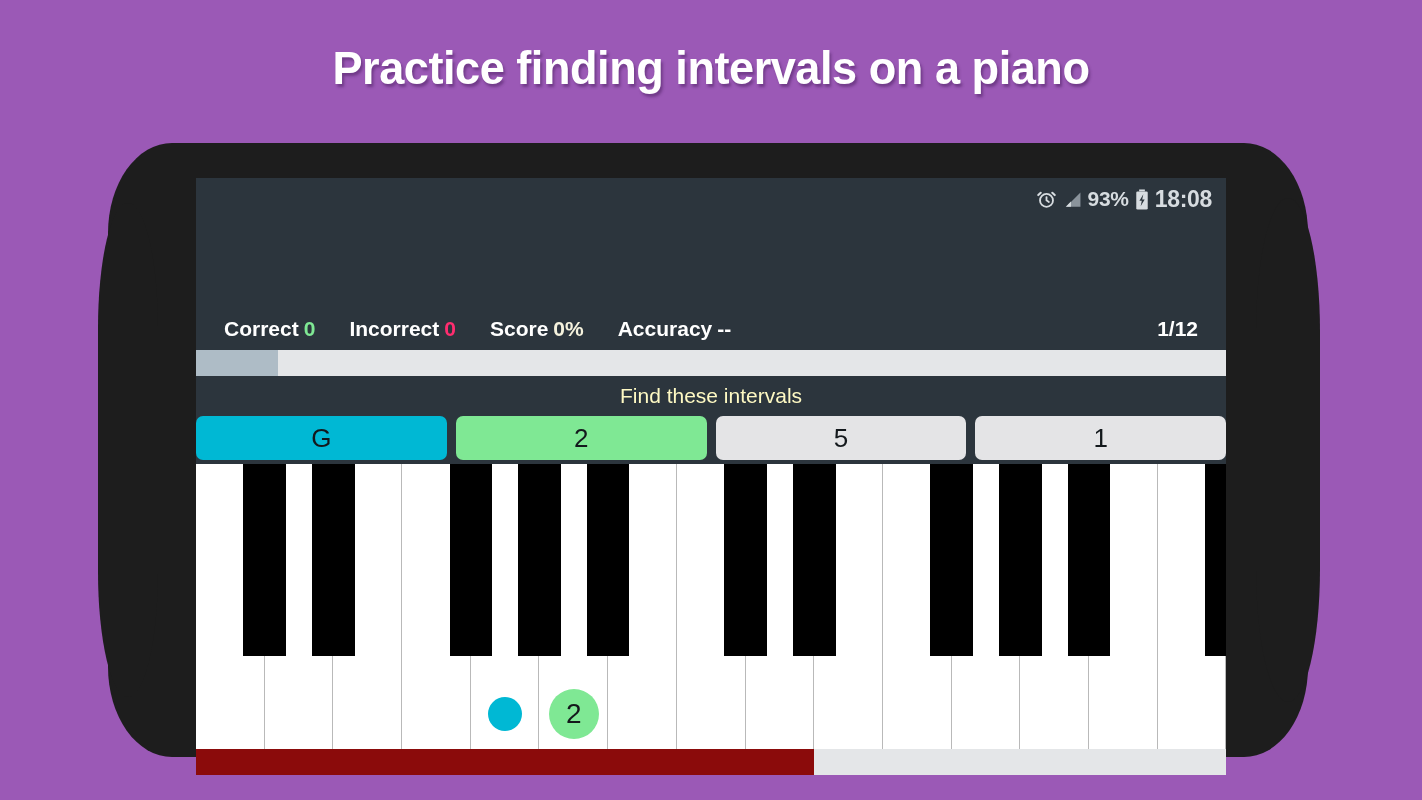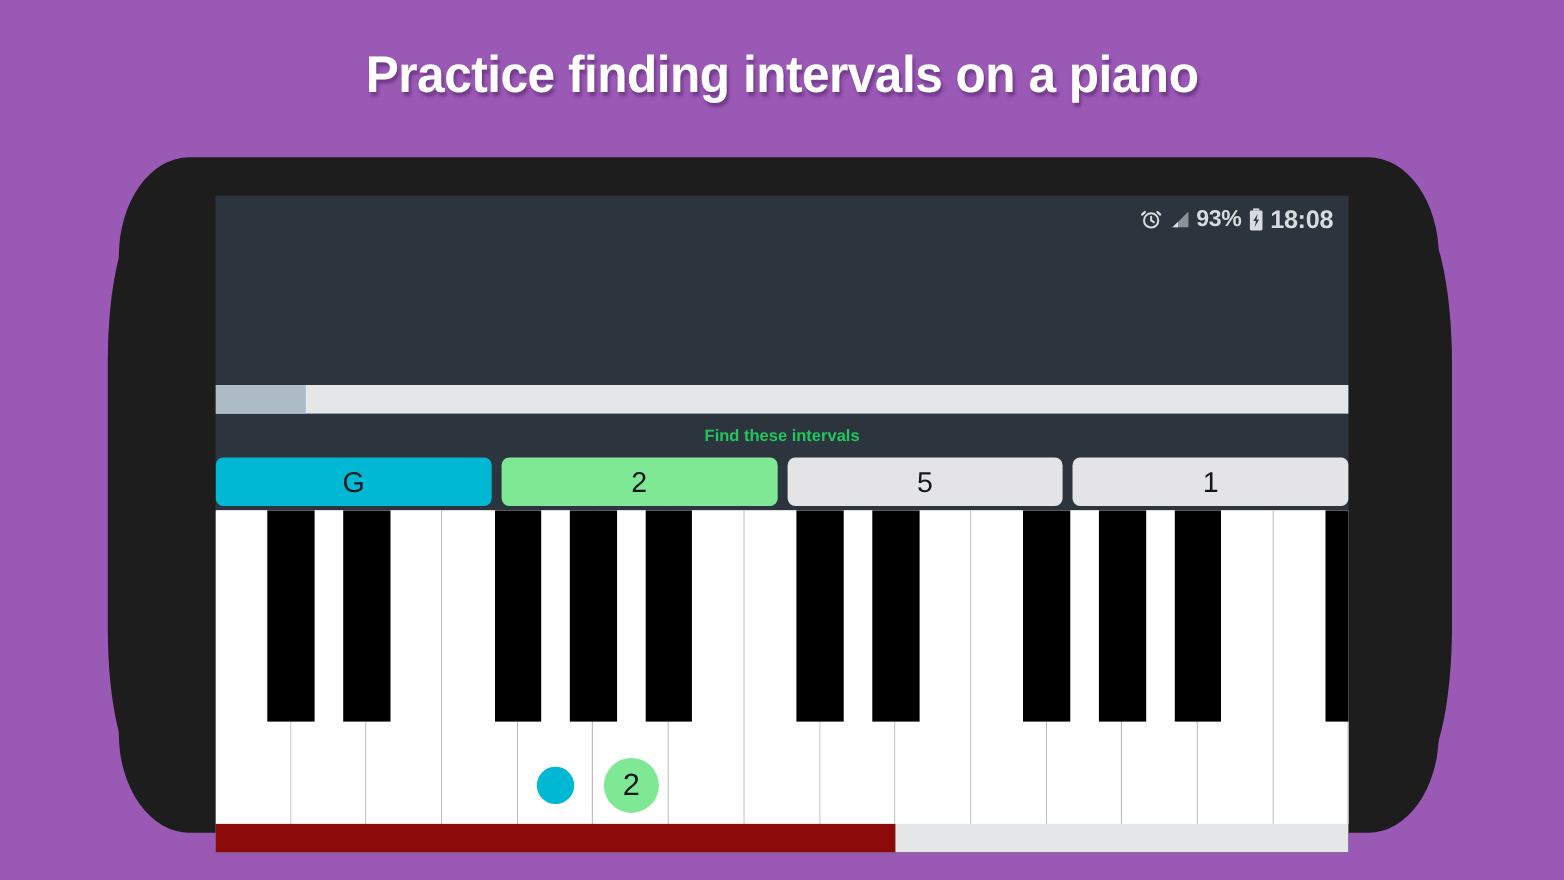--- a/index.html
+++ b/index.html
@@ -73,21 +73,21 @@
   
   .progress{
     position:absolute;left:0;top:172px;width:1030px;height:26px;
     background:#e4e6e8;
   }
   .progress .fill{height:100%;background:#aebcc6;}
   
   .prompt{
     position:absolute;left:0;top:198px;width:1030px;height:40px;
     display:flex;align-items:center;justify-content:center;
-    color:#22c55e;font-size:15px;font-weight:bold;
+    color:#fef9c3;font-size:21px;font-weight:normal;
   }
   
   .chips{
     position:absolute;left:0;top:238px;width:1030px;height:48px;
     display:flex;gap:9px;padding:0 0px;box-sizing:border-box;
   }
   .chip{
     flex:1;height:44px;border-radius:7px;
     display:flex;align-items:center;justify-content:center;
     font-size:26px;color:#13181c;
@@ -148,20 +148,36 @@
       <span class="sb-ico">
         <svg width="14" height="21" viewBox="0 0 14 22">
           <rect x="4" y="0.5" width="6" height="2" fill="#d7dce0"></rect>
           <rect x="1" y="2.5" width="12" height="19" rx="1.4" fill="#d7dce0"></rect>
           <path d="M8.4 5.6 L4.3 12.4 L6.8 12.4 L5.6 18.2 L9.8 11.1 L7.2 11.1 Z" fill="#2c353d"></path>
         </svg>
       </span>
       <span class="sb-time">18:08</span>
     </div>
 
+    <div class="stats">
+      <span class="stat">
+        <span>Correct</span><span class="v" style="color:#7fe894">0</span>
+      </span>
+      <span class="stat">
+        <span>Incorrect</span><span class="v" style="color:#ff2d6f">0</span>
+      </span>
+      <span class="stat">
+        <span>Score</span><span class="v" style="color:#f5f2dd">0%</span>
+      </span>
+      <span class="stat">
+        <span>Accuracy</span><span class="v">--</span>
+      </span>
+      <span class="stat-spacer"></span>
+      <span class="counter">1/12</span>
+    </div>
 
     <div class="progress" style="background: rgb(228, 230, 232);">
       <div class="fill" style="width: 8%; background: rgb(174, 188, 198);"></div>
     </div>
 
     <div class="prompt">Find these intervals</div>
 
     <div class="chips">
       <div class="chip" style="background: rgb(0, 184, 212);">
           <span>G</span>

